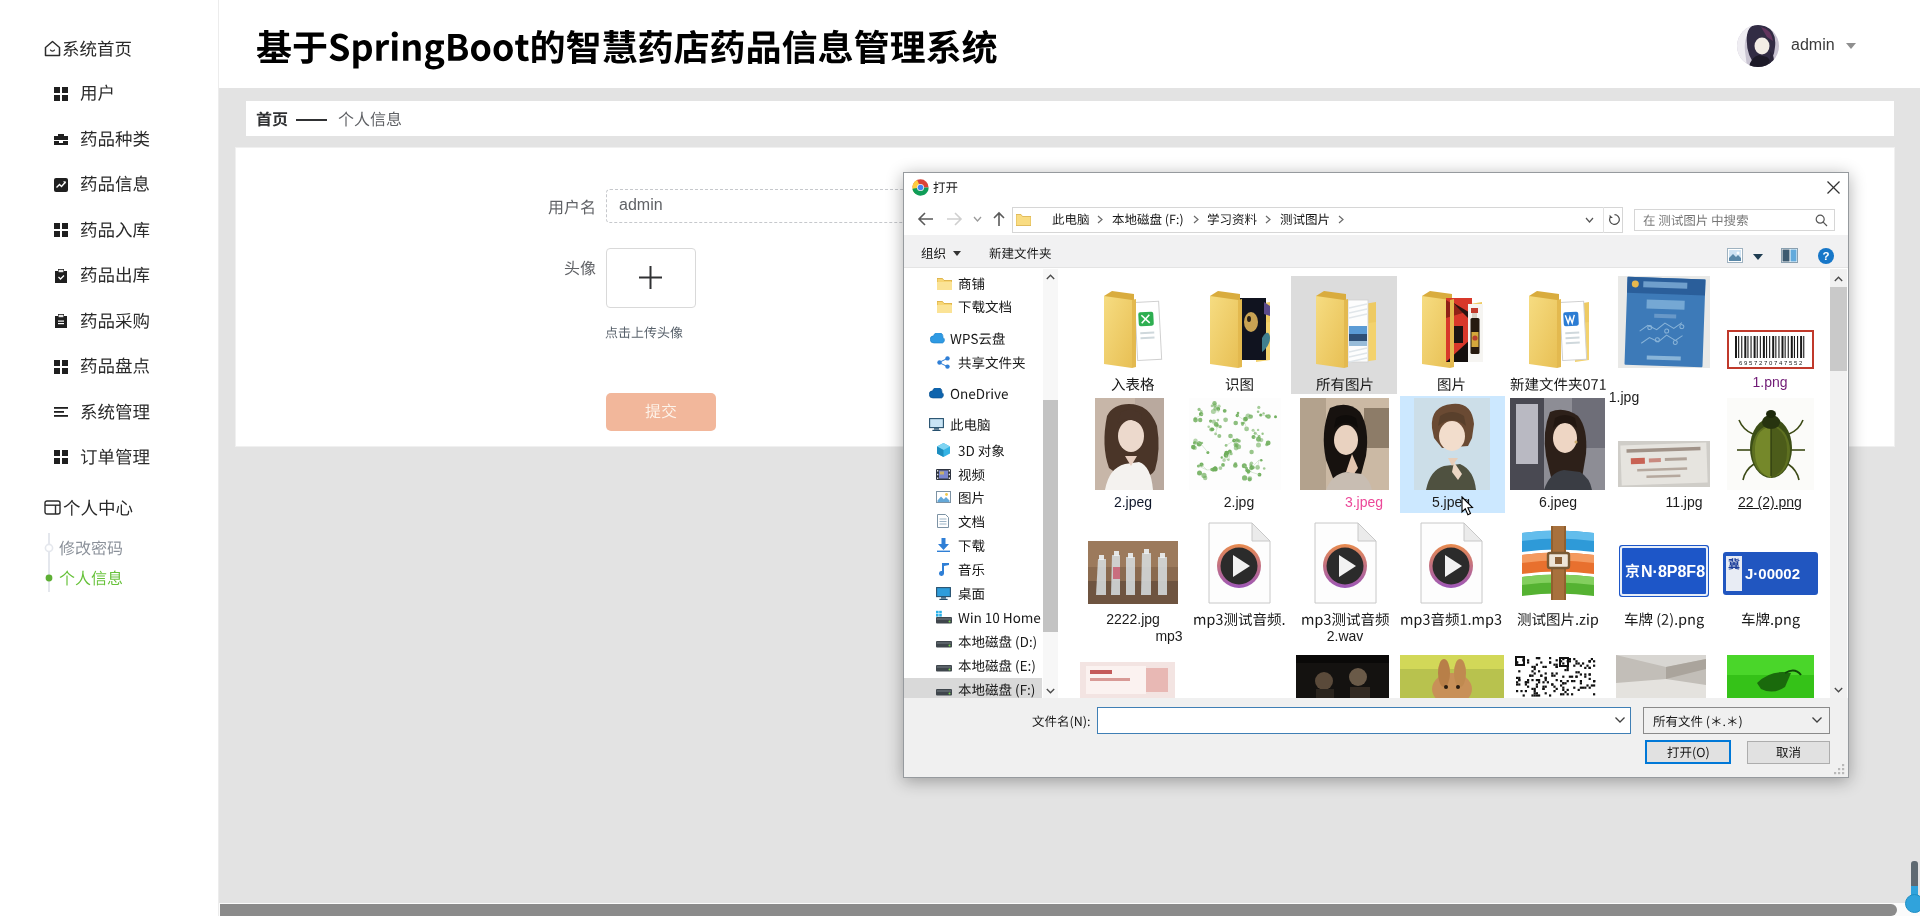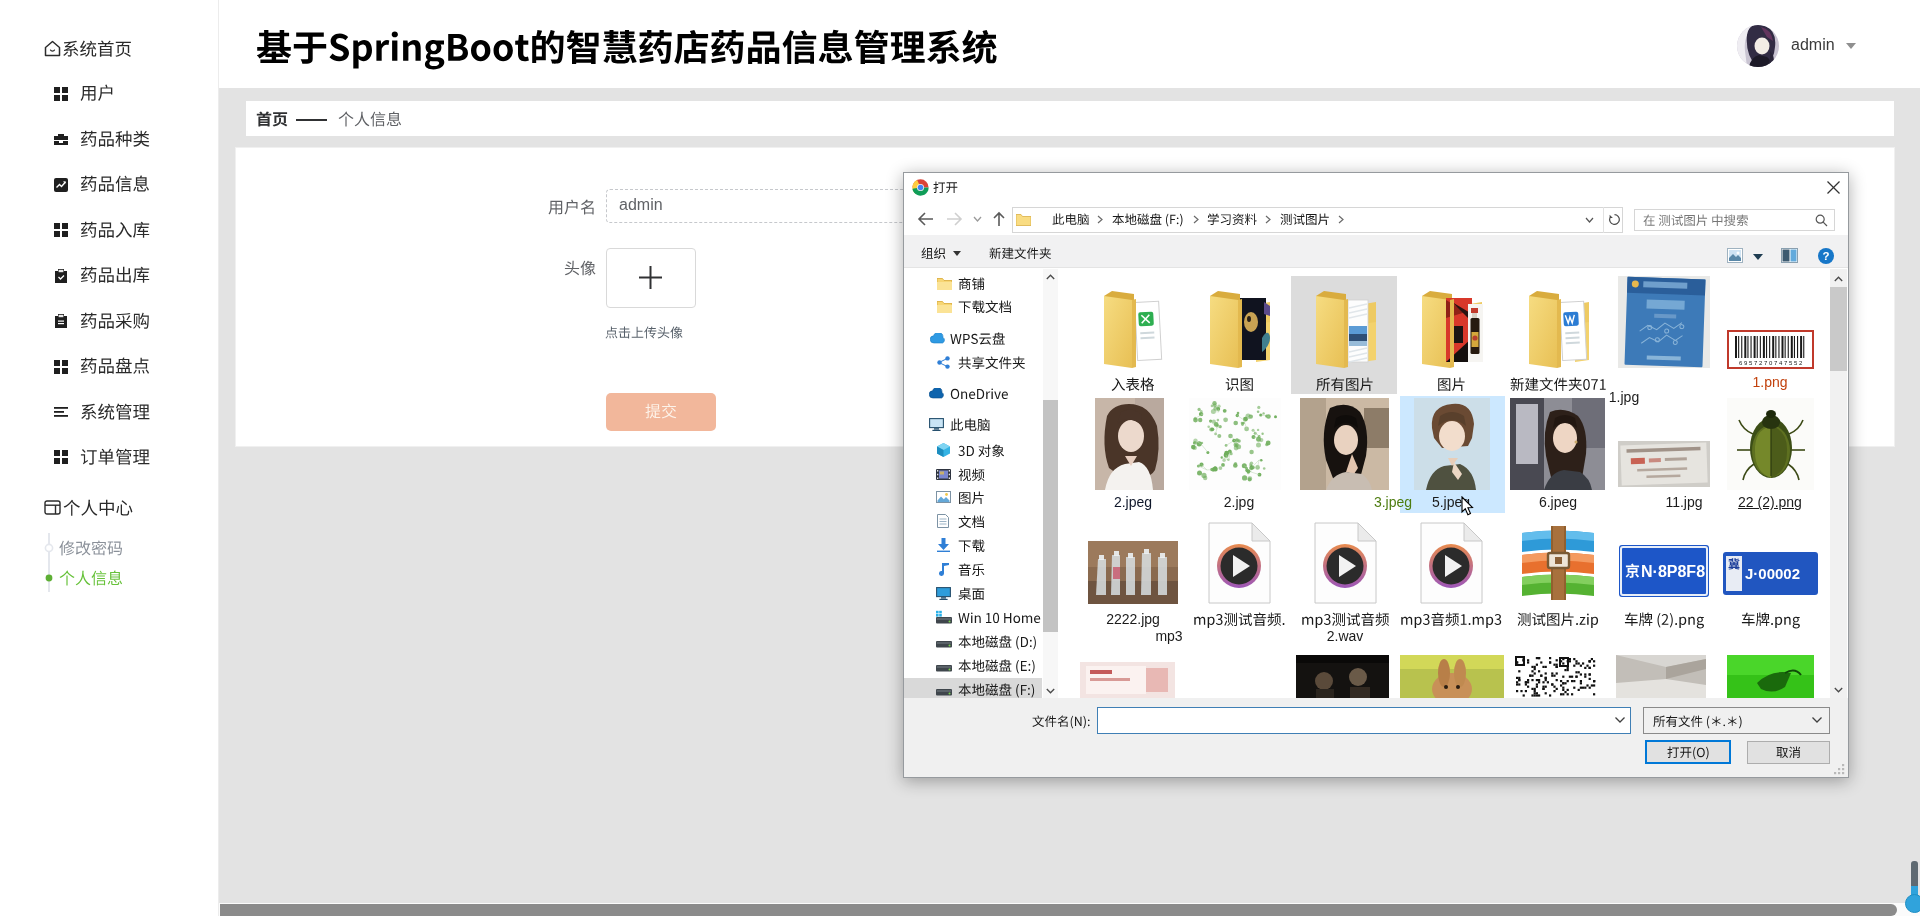--- a/index.html
+++ b/index.html
@@ -650,21 +650,21 @@
     <svg style="position:absolute;left:1316.0px;top:376.5px;" class="" width="60" height="18" viewBox="0 0 60 18">
       <path transform="translate(0,12.8)" fill="#1b1b1b" d="M7.7 -10.7V-5.9C7.7 -3.9 7.6 -1.3 5.9 0.5C6.1 0.6 6.5 1 6.7 1.2C8.6 -0.7 8.9 -3.7 8.9 -5.9V-6.2H11.1V1.1H12.2V-6.2H13.9V-7.3H8.9V-9.9C10.5 -10.2 12.4 -10.6 13.6 -11.1L12.9 -12C11.7 -11.5 9.6 -11 7.7 -10.7ZM2.5 -5.2V-5.7V-7.6H5.4V-5.2ZM6.4 -11.9C5.2 -11.4 3.2 -11 1.4 -10.7V-5.7C1.4 -3.8 1.3 -1.3 0.4 0.5C0.7 0.6 1.1 1 1.3 1.2C2.1 -0.3 2.4 -2.4 2.5 -4.2H6.4V-8.5H2.5V-9.9C4.1 -10.1 5.9 -10.5 7.1 -11Z M20.2 -12.2C20 -11.6 19.8 -10.9 19.5 -10.3H15.4V-9.3H19.1C18.2 -7.4 16.8 -5.6 15.1 -4.4C15.3 -4.2 15.6 -3.8 15.8 -3.6C16.7 -4.2 17.5 -5 18.2 -5.9V1.1H19.3V-1.7H25.3V-0.2C25.3 0 25.3 0.1 25 0.1C24.8 0.1 23.9 0.1 22.9 0.1C23.1 0.4 23.2 0.8 23.3 1.1C24.5 1.1 25.3 1.1 25.8 1C26.3 0.8 26.4 0.4 26.4 -0.2V-7.6H19.4C19.7 -8.1 20 -8.7 20.3 -9.3H28.1V-10.3H20.7C20.9 -10.8 21.1 -11.4 21.3 -11.9ZM19.3 -4.2H25.3V-2.7H19.3ZM19.3 -5.1V-6.6H25.3V-5.1Z M34.4 -4C35.6 -3.8 37.1 -3.3 37.9 -2.9L38.3 -3.6C37.5 -4 36.1 -4.5 34.9 -4.7ZM33 -2.2C35 -2 37.5 -1.4 38.9 -0.9L39.4 -1.7C38 -2.2 35.5 -2.7 33.5 -2.9ZM30.2 -11.5V1.2H31.3V0.6H41.2V1.2H42.3V-11.5ZM31.3 -0.4V-10.6H41.2V-0.4ZM35 -10.3C34.3 -9.1 33 -7.9 31.8 -7.2C32 -7.1 32.4 -6.7 32.6 -6.6C33 -6.8 33.4 -7.2 33.9 -7.6C34.3 -7.1 34.9 -6.7 35.4 -6.3C34.2 -5.7 32.8 -5.3 31.5 -5C31.7 -4.8 31.9 -4.4 32 -4.1C33.5 -4.5 35 -5 36.4 -5.7C37.6 -5.1 38.9 -4.6 40.3 -4.3C40.5 -4.6 40.7 -4.9 40.9 -5.1C39.7 -5.4 38.4 -5.7 37.3 -6.3C38.3 -7 39.3 -7.8 39.9 -8.8L39.2 -9.1L39.1 -9.1H35.3C35.5 -9.4 35.7 -9.7 35.9 -9.9ZM34.5 -8.2M34.6 -8.3H38.3C37.8 -7.7 37.1 -7.2 36.3 -6.7C35.6 -7.2 35 -7.6 34.5 -8.2Z M46.1 -11.8V-7C46.1 -4.4 45.9 -1.7 44.1 0.3C44.3 0.5 44.7 0.9 44.9 1.2C46.2 -0.3 46.8 -2 47.1 -3.9H53.2V1.2H54.4V-5H47.2C47.2 -5.7 47.2 -6.3 47.2 -7V-7.3H56.6V-8.4H52.5V-12.2H51.4V-8.4H47.2V-11.8Z"></path>
     </svg>
     <svg style="position:absolute;left:1436.5px;top:376.5px;" class="" width="31" height="18" viewBox="0 0 31 18">
       <path transform="translate(0,12.8)" fill="#1b1b1b" d="M5.4 -4C6.6 -3.8 8.1 -3.3 8.9 -2.9L9.3 -3.6C8.5 -4 7.1 -4.5 5.9 -4.7ZM4 -2.2C6 -2 8.5 -1.4 9.9 -0.9L10.4 -1.7C9 -2.2 6.5 -2.7 4.5 -2.9ZM1.2 -11.5V1.2H2.3V0.6H12.2V1.2H13.3V-11.5ZM2.3 -0.4V-10.6H12.2V-0.4ZM6 -10.3C5.3 -9.1 4 -7.9 2.8 -7.2C3 -7.1 3.4 -6.7 3.6 -6.6C4 -6.8 4.4 -7.2 4.9 -7.6C5.3 -7.1 5.9 -6.7 6.4 -6.3C5.2 -5.7 3.8 -5.3 2.5 -5C2.7 -4.8 2.9 -4.4 3 -4.1C4.5 -4.5 6 -5 7.4 -5.7C8.6 -5.1 9.9 -4.6 11.3 -4.3C11.5 -4.6 11.7 -4.9 11.9 -5.1C10.7 -5.4 9.4 -5.7 8.3 -6.3C9.3 -7 10.3 -7.8 10.9 -8.8L10.2 -9.1L10.1 -9.1H6.3C6.5 -9.4 6.7 -9.7 6.9 -9.9ZM5.5 -8.2 5.6 -8.3H9.3C8.8 -7.7 8.1 -7.2 7.3 -6.7C6.6 -7.2 6 -7.6 5.5 -8.2Z M17.1 -11.8V-7C17.1 -4.4 16.9 -1.7 15.1 0.3C15.3 0.5 15.7 0.9 15.9 1.2C17.2 -0.3 17.8 -2 18.1 -3.9H24.2V1.2H25.4V-5H18.2C18.2 -5.7 18.2 -6.3 18.2 -7V-7.3H27.6V-8.4H23.5V-12.2H22.4V-8.4H18.2V-11.8Z"></path>
     </svg>
     <svg style="position:absolute;left:1509.7px;top:376.5px;" class="" width="98" height="18" viewBox="0 0 98 18">
       <path transform="translate(0,12.8)" fill="#1b1b1b" d="M5.2 -3.1C5.7 -2.4 6.2 -1.4 6.4 -0.7L7.2 -1.2C7 -1.8 6.4 -2.8 6 -3.5ZM2 -3.4C1.7 -2.5 1.2 -1.6 0.6 -1C0.8 -0.9 1.2 -0.6 1.4 -0.4C1.9 -1.1 2.5 -2.2 2.8 -3.2ZM8 -10.8V-5.8C8 -3.9 7.9 -1.4 6.7 0.4C6.9 0.5 7.3 0.8 7.5 1C8.8 -0.9 9 -3.7 9 -5.8V-6.3H11.2V1.1H12.3V-6.3H13.9V-7.3H9V-10.1C10.6 -10.3 12.2 -10.7 13.4 -11.1L12.6 -11.9C11.5 -11.5 9.6 -11 8 -10.8ZM3.1 -12C3.3 -11.6 3.6 -11.1 3.7 -10.7H0.9V-9.7H7.3V-10.7H4.9C4.7 -11.1 4.4 -11.8 4.1 -12.2ZM5.5 -9.7C5.3 -9 5 -8 4.7 -7.4H0.7V-6.4H3.6V-4.9H0.7V-4H3.6V-0.3C3.6 -0.1 3.6 -0.1 3.5 -0.1C3.3 -0.1 2.9 -0.1 2.3 -0.1C2.5 0.2 2.6 0.6 2.7 0.9C3.4 0.9 3.9 0.8 4.2 0.7C4.5 0.5 4.6 0.3 4.6 -0.2V-4H7.4V-4.9H4.6V-6.4H7.5V-7.4H5.7C5.9 -8 6.2 -8.7 6.5 -9.5ZM1.8 -9.4C2.1 -8.8 2.3 -7.9 2.4 -7.4L3.3 -7.6C3.3 -8.2 3 -9 2.7 -9.6Z M20.2 -10.9V-10.1H22.9V-9H19.3V-8.1H22.9V-7H20.1V-6.1H22.9V-5H20V-4.2H22.9V-3H19.4V-2.2H22.9V-0.7H24V-2.2H28.1V-3H24V-4.2H27.5V-5H24V-6.1H27.2V-8.1H28.2V-9H27.2V-10.9H24V-12.2H22.9V-10.9ZM24 -8.1H26.2V-7H24ZM24 -9V-10.1H26.2V-9ZM15.9 -5.7C15.9 -5.9 16.2 -6 16.5 -6.2H18.2C18.1 -4.9 17.8 -3.8 17.4 -2.8C17 -3.4 16.7 -4.1 16.4 -5L15.6 -4.7C16 -3.5 16.4 -2.6 17 -1.8C16.4 -0.9 15.8 -0.1 15 0.4C15.3 0.6 15.7 1 15.8 1.2C16.5 0.6 17.2 -0.1 17.7 -1C19.2 0.4 21.3 0.8 24 0.8H28C28.1 0.5 28.3 0 28.4 -0.2C27.7 -0.2 24.6 -0.2 24 -0.2C21.5 -0.2 19.5 -0.5 18.1 -1.9C18.7 -3.3 19.1 -5 19.3 -7L18.7 -7.1L18.5 -7.1H17.3C18 -8.2 18.7 -9.6 19.4 -11L18.7 -11.4L18.4 -11.3H15.4V-10.3H17.9C17.4 -9 16.6 -7.8 16.4 -7.5C16.1 -7 15.7 -6.6 15.5 -6.6C15.6 -6.4 15.8 -5.9 15.9 -5.7Z M35.1 -11.9C35.6 -11.2 36 -10.3 36.2 -9.7L37.4 -10C37.2 -10.6 36.7 -11.6 36.3 -12.3ZM29.7 -9.6V-8.6H32C32.8 -6.4 34 -4.5 35.5 -2.9C33.9 -1.6 31.9 -0.6 29.5 0.1C29.7 0.4 30.1 0.9 30.2 1.1C32.6 0.3 34.6 -0.7 36.3 -2.1C37.9 -0.7 39.9 0.4 42.3 1.1C42.5 0.8 42.8 0.3 43 0.1C40.7 -0.5 38.7 -1.6 37.1 -2.9C38.6 -4.4 39.7 -6.3 40.5 -8.6H42.8V-9.6ZM36.3 -3.7C34.9 -5 33.9 -6.7 33.1 -8.6H39.3C38.6 -6.6 37.6 -5 36.3 -3.7Z M48.1 -4.9V-3.9H52.3V1.2H53.3V-3.9H57.3V-4.9H53.3V-8.1H56.7V-9.2H53.3V-12H52.3V-9.2H50.3C50.5 -9.9 50.7 -10.6 50.8 -11.2L49.8 -11.5C49.4 -9.6 48.8 -7.7 48 -6.5C48.2 -6.4 48.7 -6.1 48.9 -5.9C49.3 -6.5 49.7 -7.3 50 -8.1H52.3V-4.9ZM47.4 -12.1C46.6 -9.9 45.3 -7.8 44 -6.3C44.2 -6.1 44.5 -5.5 44.6 -5.3C45.1 -5.8 45.5 -6.3 45.9 -7V1.1H47V-8.7C47.5 -9.7 48 -10.7 48.4 -11.8Z M60.6 -8.3C61.1 -7.4 61.6 -6.3 61.8 -5.5L62.8 -5.8C62.6 -6.6 62.1 -7.7 61.6 -8.6ZM68.7 -8.6C68.3 -7.8 67.7 -6.5 67.1 -5.8L68 -5.5C68.5 -6.2 69.2 -7.3 69.8 -8.3ZM64.7 -12.2V-10H59.3V-8.9H64.7C64.7 -7.6 64.6 -6.4 64.4 -5.3H58.8V-4.2H64.1C63.4 -2.1 61.9 -0.7 58.7 0.2C58.9 0.4 59.2 0.9 59.3 1.2C62.9 0.1 64.5 -1.6 65.2 -4C66.4 -1.4 68.3 0.3 71.1 1.1C71.3 0.8 71.6 0.3 71.8 0.1C69.2 -0.5 67.3 -2.1 66.3 -4.2H71.7V-5.3H65.5C65.7 -6.4 65.8 -7.6 65.9 -8.9H71.2V-10H65.9L65.9 -12.2Z M76.5 0.2C78.5 0.2 79.8 -1.6 79.8 -5.4C79.8 -9 78.5 -10.8 76.5 -10.8C74.5 -10.8 73.2 -9 73.2 -5.4C73.2 -1.6 74.5 0.2 76.5 0.2ZM76.5 -0.9C75.3 -0.9 74.5 -2.2 74.5 -5.4C74.5 -8.5 75.3 -9.8 76.5 -9.8C77.7 -9.8 78.6 -8.5 78.6 -5.4C78.6 -2.2 77.7 -0.9 76.5 -0.9Z M83.4 0H84.7C84.9 -4.2 85.4 -6.6 87.9 -9.8V-10.6H81.2V-9.5H86.4C84.3 -6.6 83.6 -4 83.4 0Z M89.9 0H95.7V-1.1H93.6V-10.6H92.6C92 -10.3 91.3 -10 90.4 -9.9V-9H92.3V-1.1H89.9Z"></path>
     </svg>
     <div style="position:absolute;top:375.3px;font:400 14px 'Liberation Sans',sans-serif;color:#1b1b1b;line-height:14px;letter-spacing:0;white-space:nowrap;left:1624px;transform:translateX(-50%);margin-top:15px;">1.jpg</div>
-    <div style="position:absolute;top:375.3px;font:400 14px 'Liberation Sans',sans-serif;color:#c2410c;line-height:14px;letter-spacing:0;white-space:nowrap;left:1770.0px;transform:translateX(-50%);">1.png</div>
+    <div style="position:absolute;top:375.3px;font:400 14px 'Liberation Sans',sans-serif;color:#701a75;line-height:14px;letter-spacing:0;white-space:nowrap;left:1770.0px;transform:translateX(-50%);">1.png</div>
     <div style="position:absolute;left:1400px;top:396px;width:105px;height:117px;background:#cce8ff;"></div>
     <svg style="position:absolute;left:1095px;top:398px" width="69" height="92" viewBox="0 0 69 92">
       <rect width="69" height="92" fill="#c7b6a8"></rect>
 <rect x="40" y="0" width="29" height="92" fill="#b9a99e"></rect>
 <path d="M12 18q-6 30 2 52l14 10 12-4q14 6 20-4 6-20 2-44-8-22-28-22-16 0-22 12z" fill="#4a3528"></path>
 <ellipse cx="36" cy="38" rx="13" ry="16" fill="#ecd9cc"></ellipse>
 <path d="M22 26q12-10 26 2l-2-12q-10-8-20-2z" fill="#4a3529"></path>
 <path d="M10 92q4-22 20-26l14-2q12 4 14 28z" fill="#f4f2ef"></path>
 <path d="M30 58l6 10 6-10z" fill="#e8cfc0"></path>
     </svg>
@@ -876,21 +876,21 @@
         <path d="M24 52h-14"></path>
         <path d="M27 66q-9 6-11 16"></path>
         <path d="M62 36q10-4 14-14"></path>
         <path d="M64 52h14"></path>
         <path d="M61 66q9 6 11 16"></path>
       </g>
 <line x1="44" y1="30" x2="44" y2="78" stroke="#2c3a10" stroke-width="1.2"></line>
     </svg>
     <div style="position:absolute;top:495.3px;font:400 14px 'Liberation Sans',sans-serif;color:#0f172a;line-height:14px;letter-spacing:0;white-space:nowrap;left:1133.0px;transform:translateX(-50%);">2.jpeg</div>
     <div style="position:absolute;top:495.3px;font:400 14px 'Liberation Sans',sans-serif;color:#1b1b1b;line-height:14px;letter-spacing:0;white-space:nowrap;left:1239.0px;transform:translateX(-50%);">2.jpg</div>
-    <div style="position:absolute;top:495.3px;font:400 14px 'Liberation Sans',sans-serif;color:#4d7c0f;line-height:14px;letter-spacing:0;white-space:nowrap;left:1393px;transform:translateX(-50%);">3.jpeg</div>
+    <div style="position:absolute;top:495.3px;font:400 14px 'Liberation Sans',sans-serif;color:#ec4899;line-height:14px;letter-spacing:0;white-space:nowrap;left:1364px;transform:translateX(-50%);">3.jpeg</div>
     <div style="position:absolute;top:495.3px;font:400 14px 'Liberation Sans',sans-serif;color:#1b1b1b;line-height:14px;letter-spacing:0;white-space:nowrap;left:1451.0px;transform:translateX(-50%);">5.jpeg</div>
     <div style="position:absolute;top:495.3px;font:400 14px 'Liberation Sans',sans-serif;color:#1b1b1b;line-height:14px;letter-spacing:0;white-space:nowrap;left:1558.0px;transform:translateX(-50%);text-align:center;">6.jpeg</div>
     <div style="position:absolute;top:495.3px;font:400 14px 'Liberation Sans',sans-serif;color:#1b1b1b;line-height:14px;letter-spacing:0;white-space:nowrap;left:1664.0px;transform:translateX(-50%);margin-left:20px;">11.jpg</div>
     <div style="position:absolute;top:495.3px;font:400 14px 'Liberation Sans',sans-serif;color:#1b1b1b;line-height:14px;letter-spacing:0;white-space:nowrap;left:1770.0px;transform:translateX(-50%);text-decoration:underline;">22 (2).png</div>
     <svg style="position:absolute;left:1088px;top:541px" width="90" height="63" viewBox="0 0 90 63">
       <rect width="90" height="63" fill="#8a6a4f"></rect>
 <rect x="0" y="0" width="90" height="26" fill="#9c7a5c"></rect>
       <rect x="0" y="40" width="90" height="23" fill="#6e5440"></rect>
 <g fill="#d8dfe2" opacity="0.85">
 <path d="M10 18h8v36h-10z"></path>

